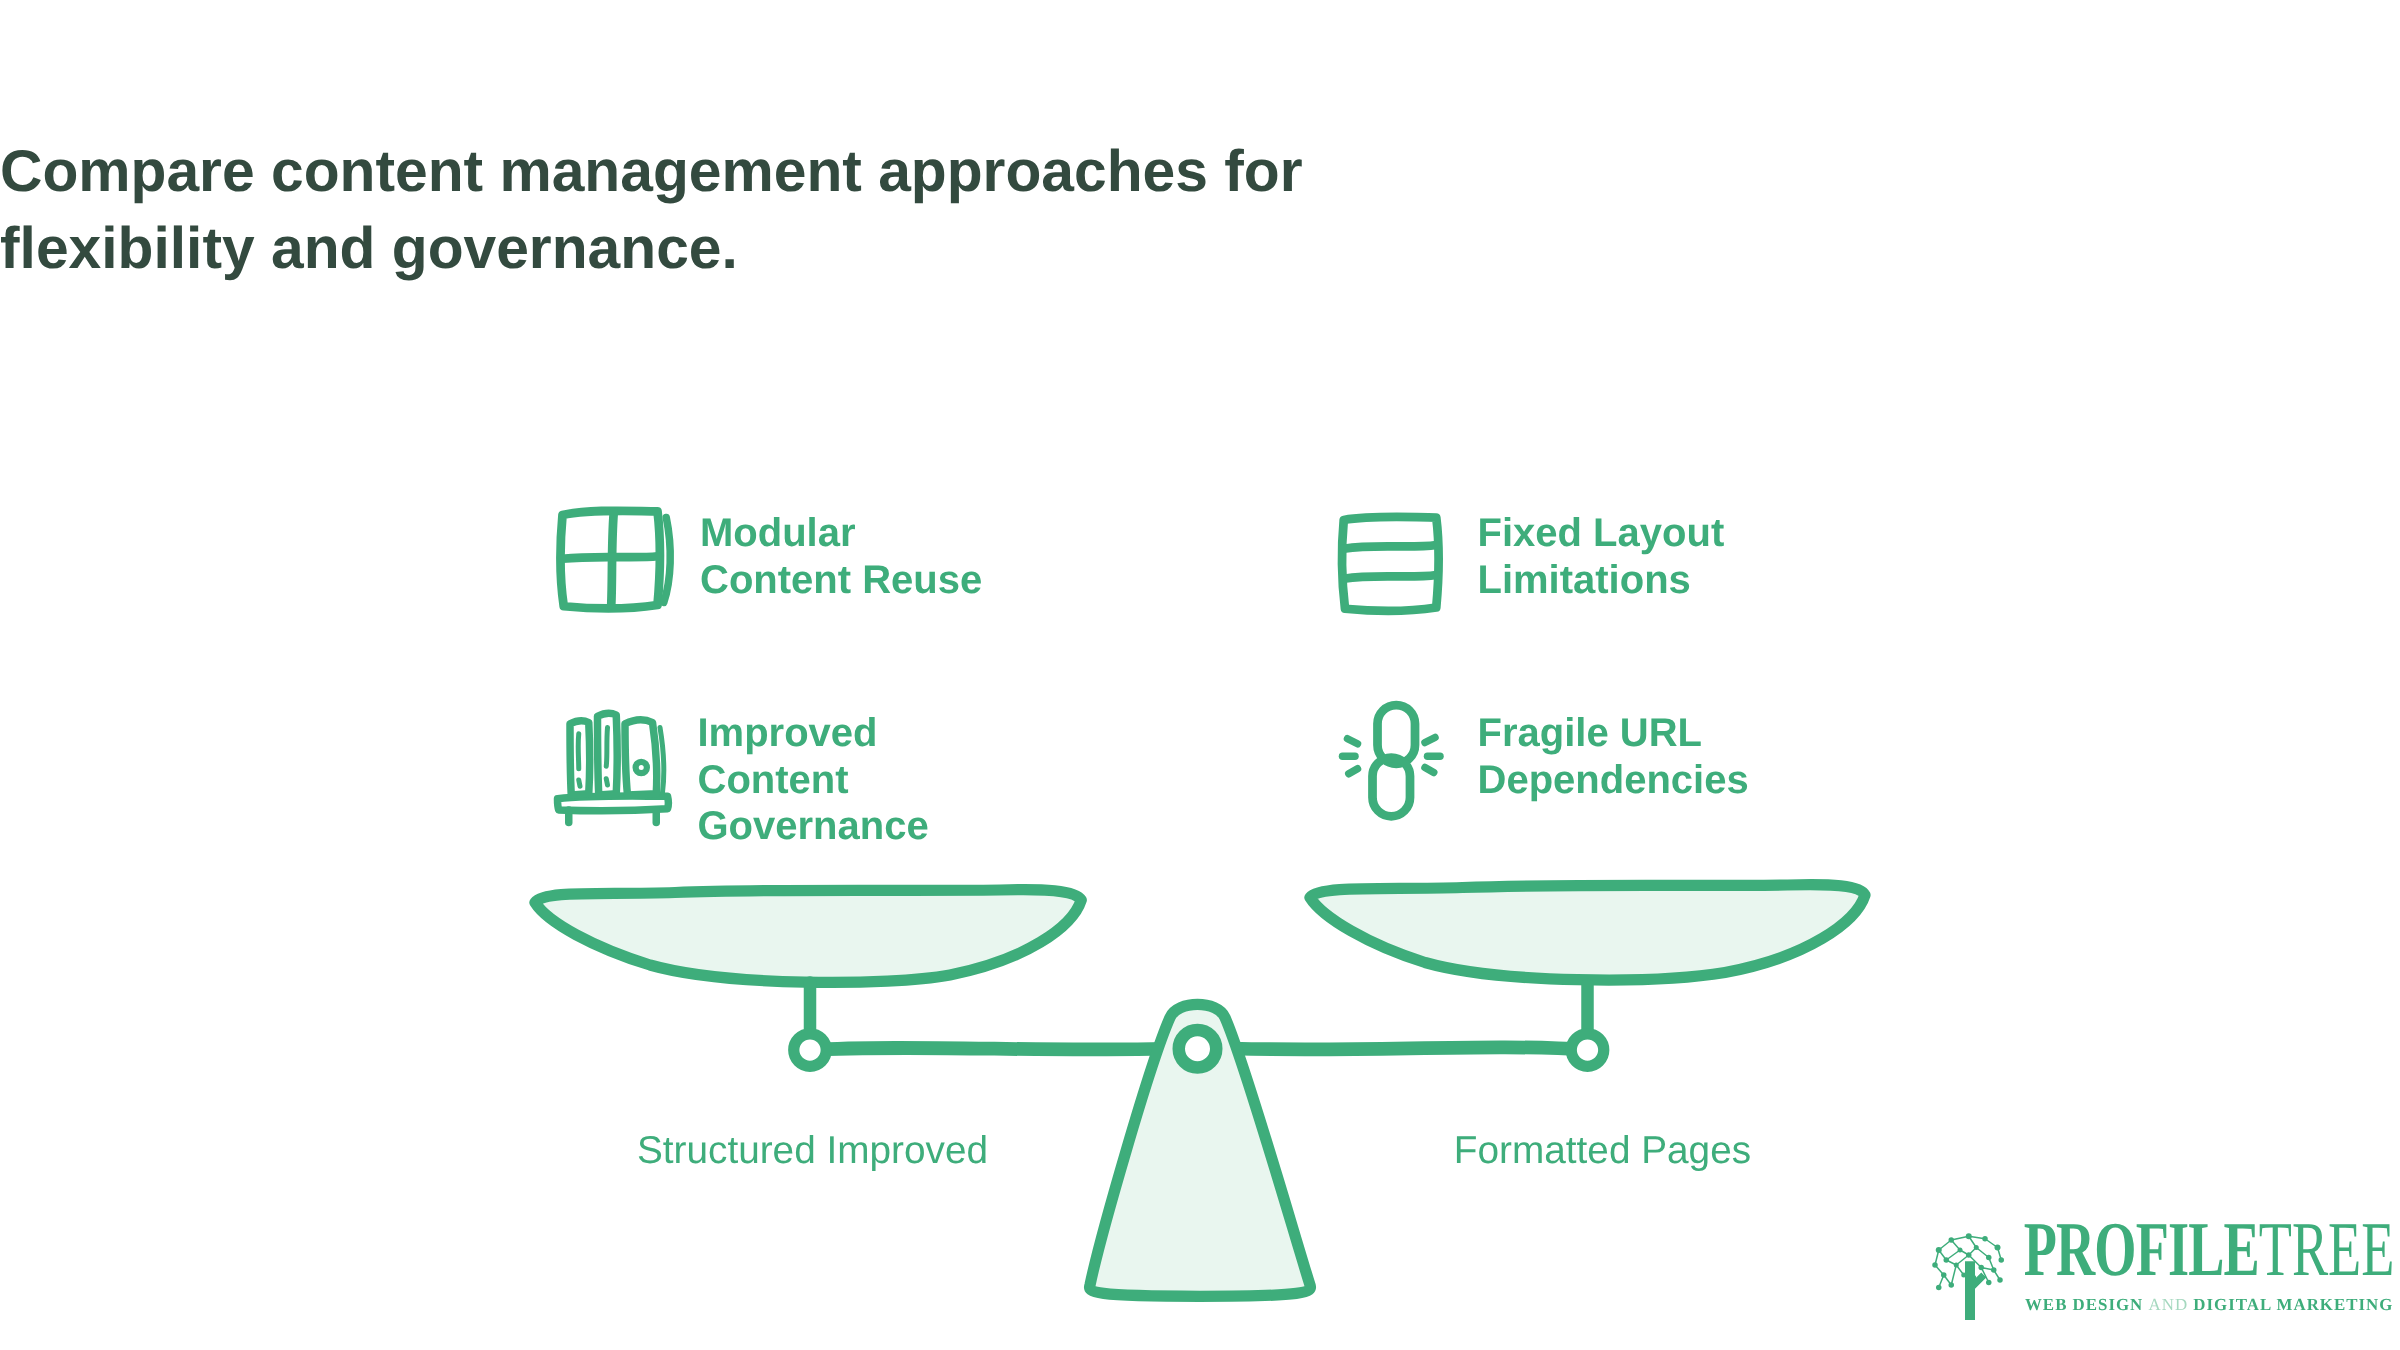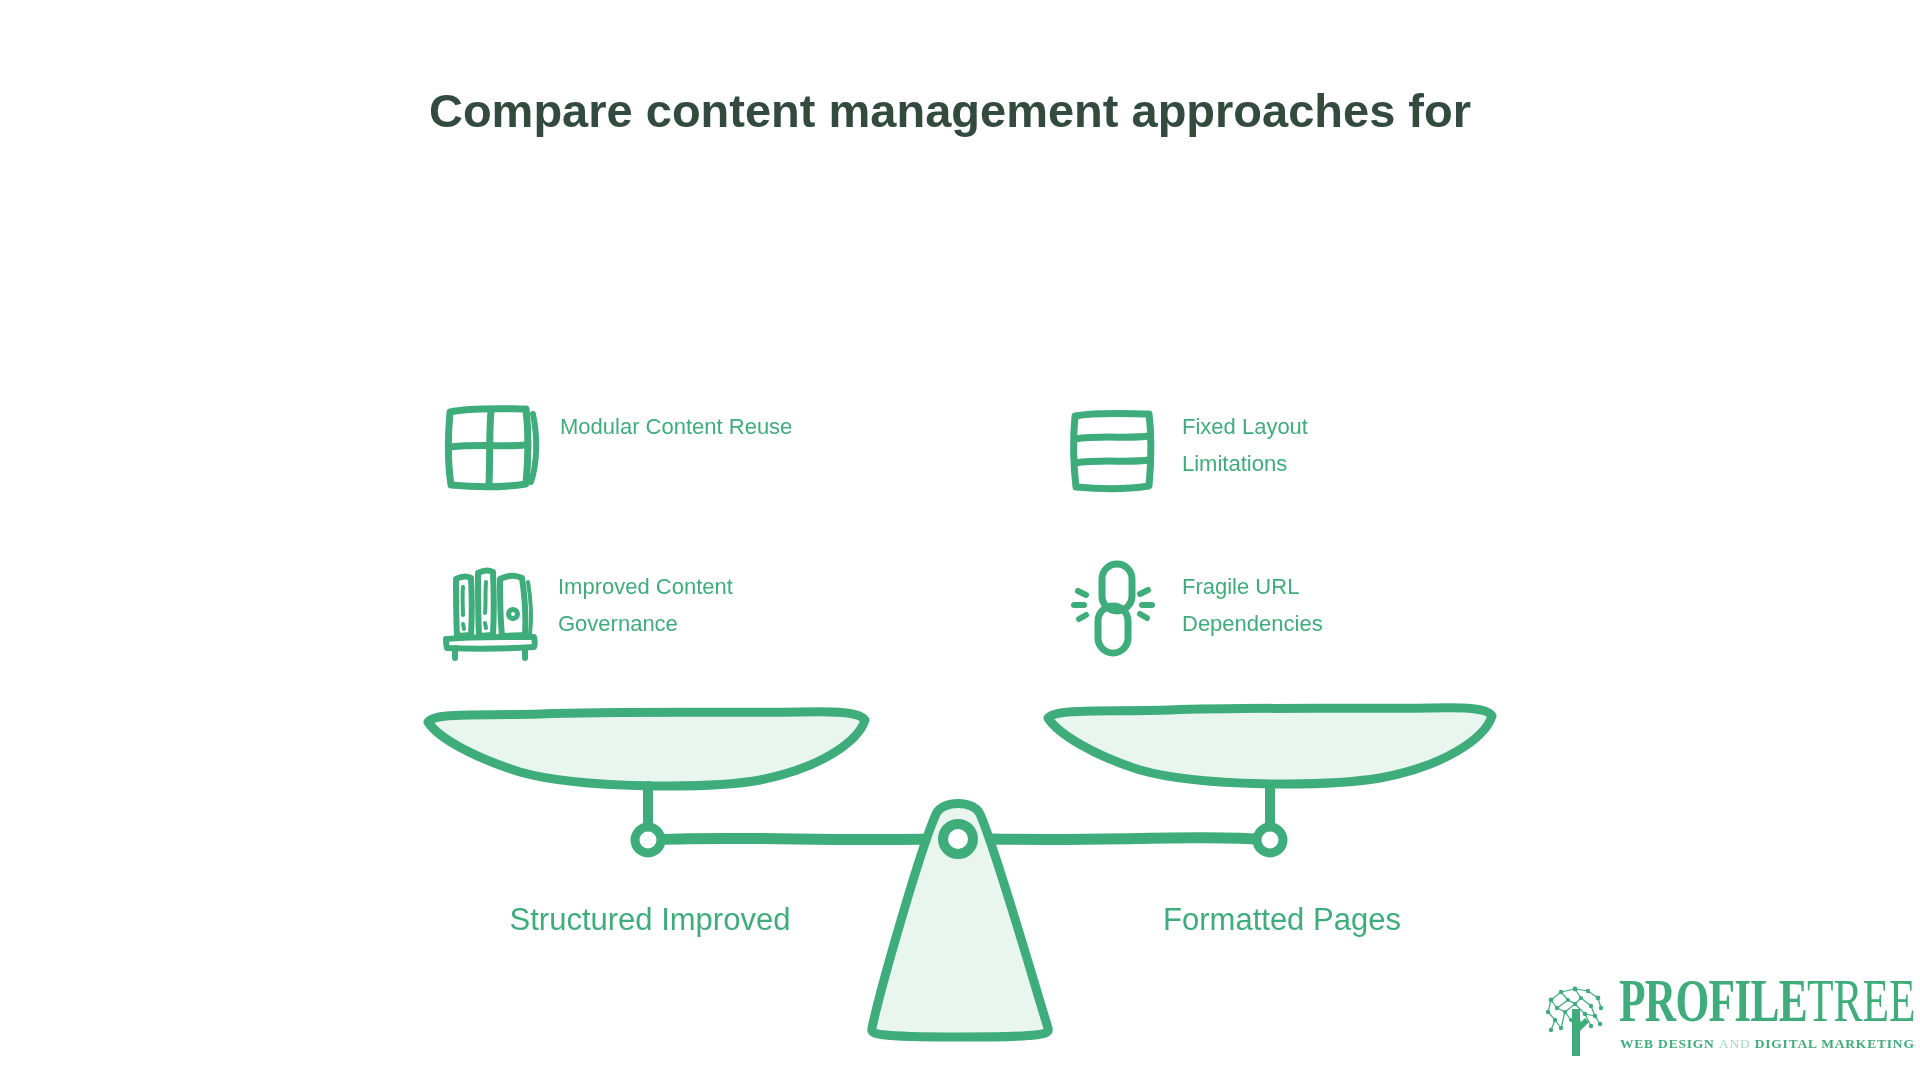--- a/index.html
+++ b/index.html
@@ -1,27 +1,27 @@
 <!DOCTYPE html>
 <html><head>
 <meta charset="utf-8">
 <style>
   html,body{margin:0;padding:0;background:#ffffff;}
   .canvas{
     position:relative;width:1920px;height:1080px;overflow:hidden;background:#ffffff;
     font-family:"Liberation Sans","DejaVu Sans",sans-serif;
   }
   .title{
-    position:absolute;left:0;top:80px;width:1900px;text-align:center;
+    position:absolute;left:0;top:106px;width:1900px;
     color:#334A3F;font-size:47px;font-weight:bold;line-height:61px;letter-spacing:0;
   }
   .feature{position:absolute;}
   .feature .icon{position:absolute;left:0;top:0;}
   .feature .label{
-    position:absolute;color:#3EAD7B;font-size:22px;line-height:37px;font-weight:400;
+    position:absolute;color:#3EAD7B;font-size:32px;line-height:37px;font-weight:700;
   }
   .pan-label{
     position:absolute;width:400px;text-align:center;color:#3EAD7B;font-size:31px;font-weight:400;
   }
   .scale-svg{position:absolute;left:380px;top:690px;}
   .stroke{fill:none;stroke:#3EAD7B;stroke-linecap:round;stroke-linejoin:round;}
   .logo{position:absolute;left:1543px;top:975px;width:370px;height:100px;font-family:Liberation Serif, serif;}
   .brand{
     position:absolute;left:76px;top:-6px;white-space:nowrap;color:#3EAD7B;
     font-size:62px;line-height:62px;transform:scaleX(.70);transform-origin:left top;
@@ -34,20 +34,21 @@
   }
   .tagline .and{color:#A5D8BF;font-weight:400;}
 </style>
 </head>
 <body>
 
 <div class="canvas">
 
   <div class="title">
     <div>Compare content management approaches for</div>
+    <div>flexibility and governance.</div>
   </div>
 
   <div class="feature" style="left:438px;top:396px;width:420px;height:110px;">
     <svg class="icon" width="104" height="100" viewBox="0 0 104 100">
       <path class="stroke" stroke-width="7" d="M12 16 C34 11 70 13 88 13 C91 38 90 66 88 88 C62 92 34 91 13 89 C9 62 10 38 12 16 Z"></path>
       <path class="stroke" stroke-width="7" d="M53 14 C51 40 52 66 51 88"></path>
       <path class="stroke" stroke-width="7" d="M12 51 C40 48 70 51 88 49"></path>
       <path class="stroke" stroke-width="6" d="M95 18 C100 42 99 68 93 86"></path>
     </svg>
     <div class="label" style="left:122px;top:12px;width:240px;">Modular Content Reuse</div>

